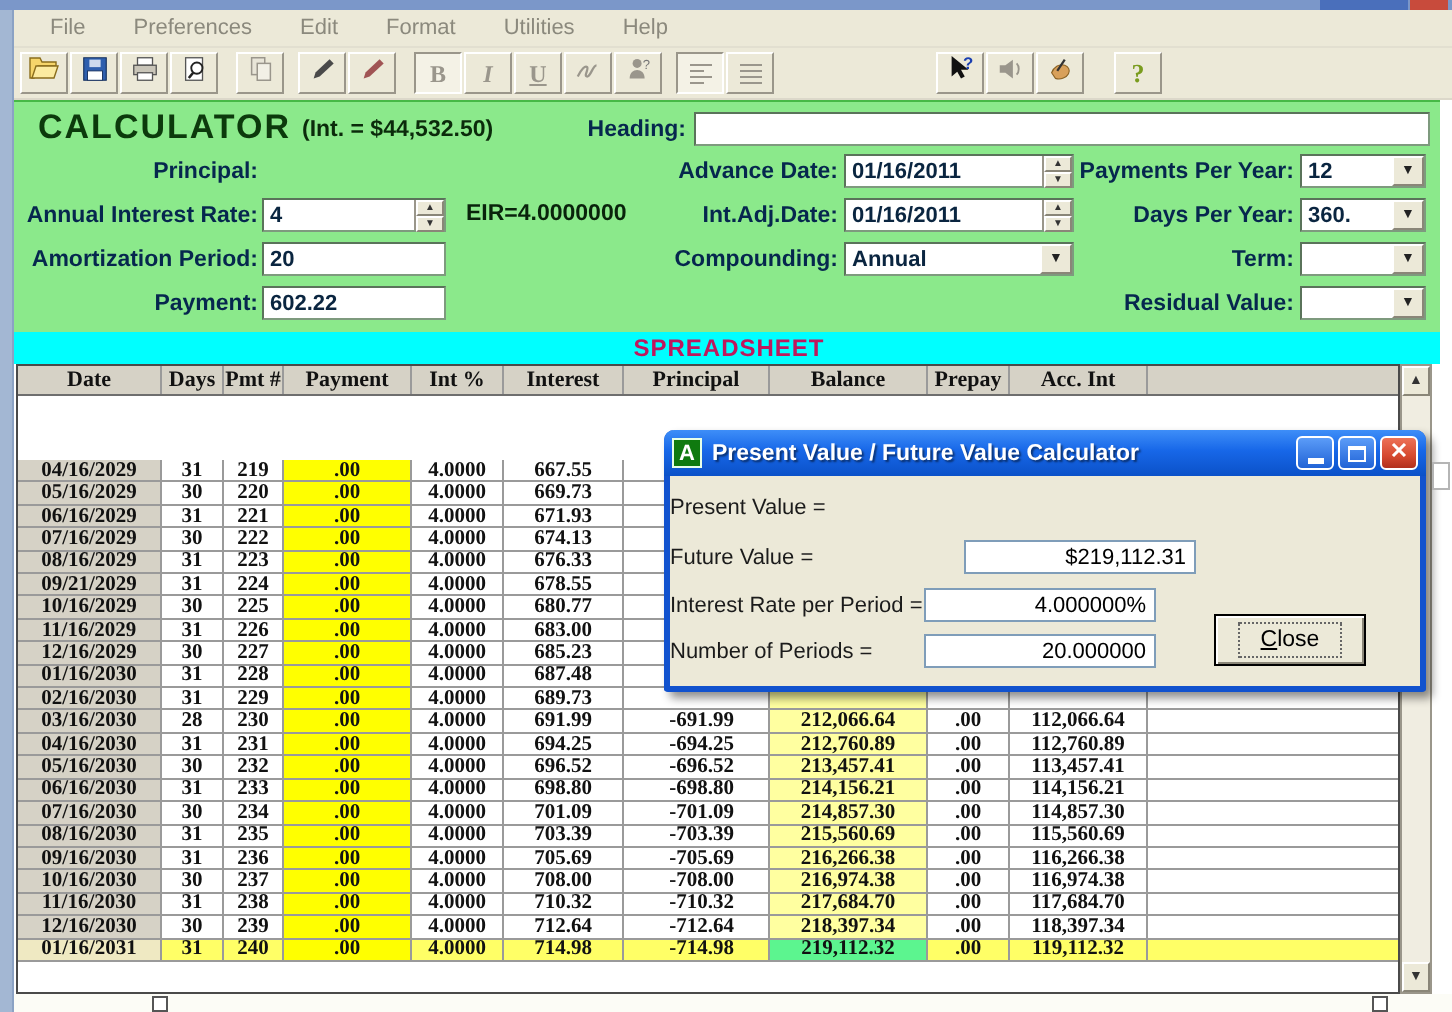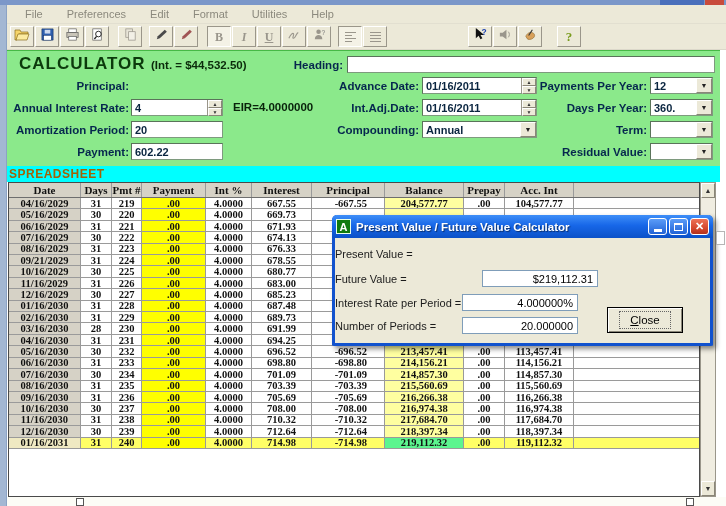--- a/index.html
+++ b/index.html
@@ -31,25 +31,25 @@
   .eir { position:absolute; left:226px; top:50px; font-size:11.5px; font-weight:bold; color:#09230b; }
   .flabel { position:absolute; font-size:11.5px; font-weight:bold; color:var(--label-navy,#06274e); text-align:right; white-space:nowrap; }
   .fbox { position:absolute; height:17px; background:#fff; border:1px solid #7e9a7e; border-top-color:#5a735a; border-left-color:#5a735a; display:flex; align-items:center; }
   .fbox input { border:none; outline:none; width:100%; height:100%; font-family:"Liberation Sans",sans-serif; font-size:11px; font-weight:bold; color:#0a2540; padding-left:3px; background:transparent; }
   .spin { width:15px; height:100%; border-left:1px solid #9a968a; display:flex; flex-direction:column; flex:0 0 15px; }
   .spin b { flex:1; background:#ECE9D8; border:1px solid; border-color:#fff #8a8678 #8a8678 #fff; font-size:5px; color:#333; line-height:6px; text-align:center; font-weight:normal; }
   .drop-arrow { width:16px; height:100%; flex:0 0 16px; background:#ECE9D8; border:1px solid; border-color:#fff #8a8678 #8a8678 #fff; font-size:7px; color:#222; display:flex; align-items:center; justify-content:center; }
   .dval { flex:1; font-size:11px; font-weight:bold; color:#0a2540; padding-left:3px; white-space:nowrap; overflow:hidden; }
 
   
-  .sheet-bar { position:absolute; left:7px; top:166px; width:713px; height:16px; background:var(--section-cyan,#00FFFF); font-size:12px; font-weight:bold; color:#a16207; padding-left:2px; line-height:16px; letter-spacing:.5px; }
+  .sheet-bar { position:absolute; left:7px; top:166px; width:713px; height:16px; background:var(--section-cyan,#00FFFF); font-size:12px; font-weight:bold; color:#be185d; padding-left:2px; line-height:16px; letter-spacing:.5px;text-align:center; }
   .table { position:absolute; left:8px; top:182px; width:692px; height:315px; border:1px solid #4a4a4a; background:#fff; font-family:"Liberation Serif", serif; }
   .thead { display:flex; height:15px; background:#D6D2C6; border-bottom:1px solid #6e6e6e; }
   .thead .cell { font-weight:bold; font-size:11px; }
-  .tbody { display:flex; flex-direction:column; height:251px; }
+  .tbody { display:flex; flex-direction:column; height:251px;margin-top:32px; }
   .trow { display:flex; flex:1 1 0; border-bottom:1px solid #9a9a9a; min-height:0; }
   .cell { border-right:1px solid #9a9a9a; font-size:10.5px; font-weight:bold; color:#111; text-align:center; white-space:nowrap; overflow:hidden; display:flex; align-items:center; justify-content:center; }
   .cell.c0 { width:72px; background:#D6D2C6; }
   .cell.c1 { width:31px; } .cell.c2 { width:30px; }
   .cell.c3 { width:64px; background:var(--payment-yellow,#FFFF00); }
   .cell.c4 { width:46px; } .cell.c5 { width:60px; }
   .cell.c6 { width:73px; justify-content:flex-end; padding-right:17px; }
   .cell.c7 { width:79px; background:var(--balance-yellow,#FFFFA0); }
   .cell.c8 { width:41px; } .cell.c9 { width:69px; }
   .cell.cf { flex:1; border-right:none; }

